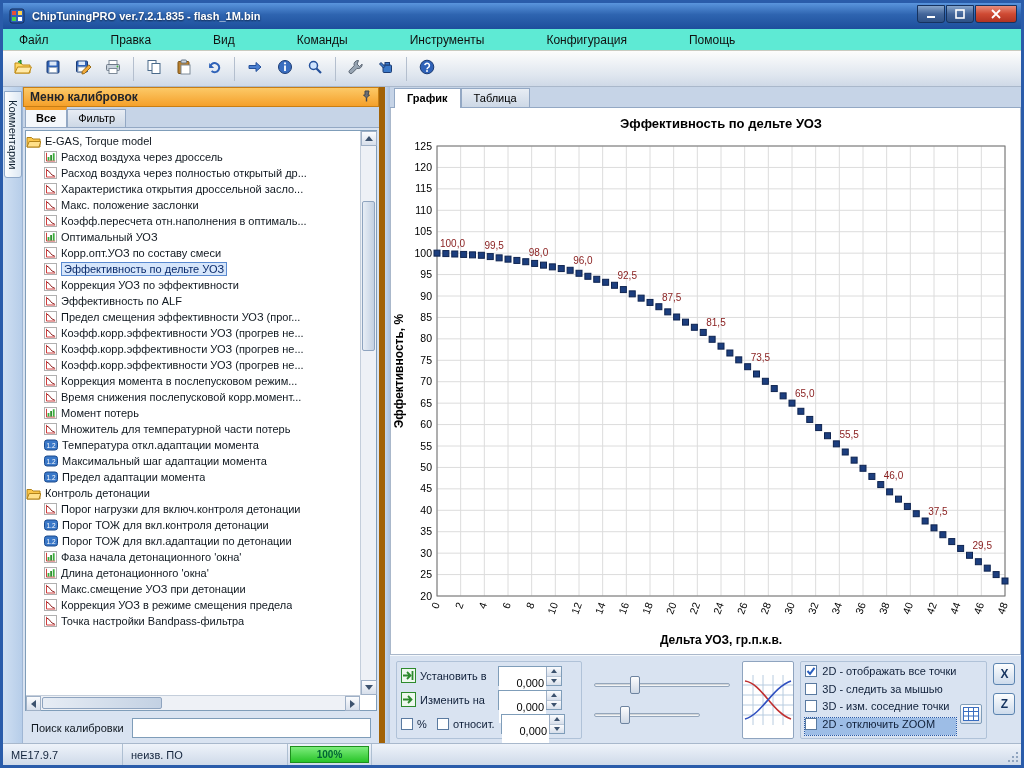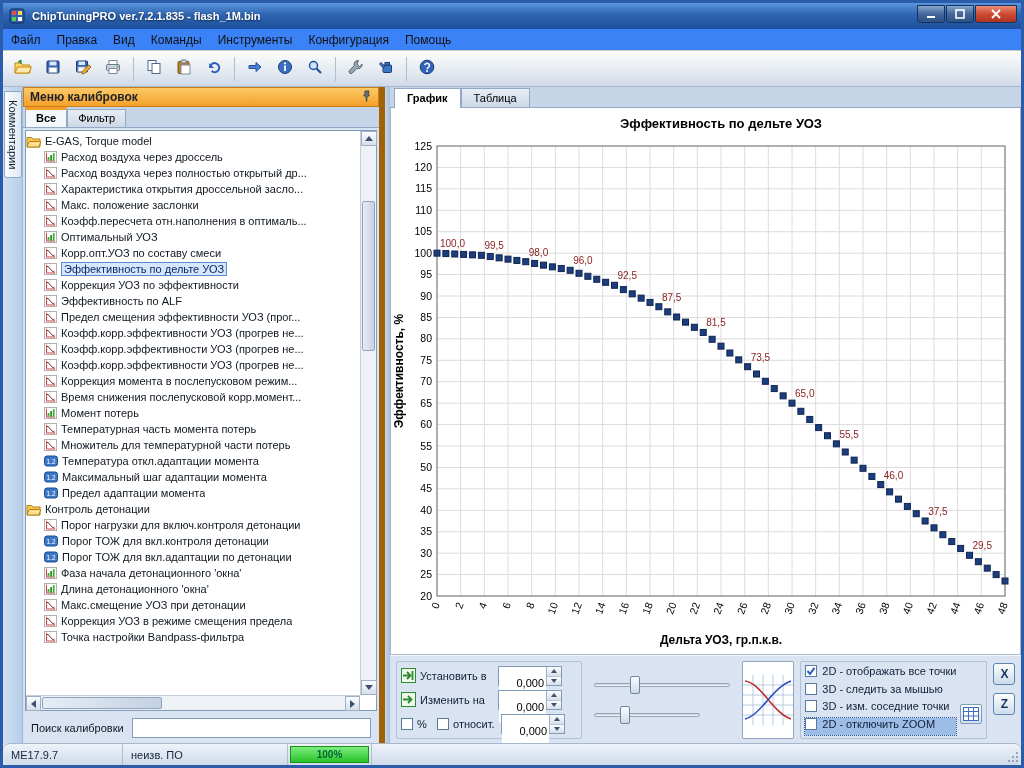--- a/index.html
+++ b/index.html
@@ -10,21 +10,21 @@
 
   
   .titlebar { height:26px; background:linear-gradient(#5a95dd 0%, #2e64b0 45%, #1d4f9c 100%); display:flex; align-items:center; padding:0 4px; flex:0 0 auto; }
   .app-icon { width:18px; height:18px; margin:0 5px 0 2px; display:flex; align-items:center; }
   .title-text { color:#fff; font-size:11px; font-weight:bold; text-shadow:0 1px 2px rgba(0,0,0,.6); flex:1; white-space:nowrap; overflow:hidden; }
   .win-buttons { display:flex; gap:1px; align-items:flex-start; height:100%; padding-top:2px; }
   .winbtn { width:28px; height:18px; border:1px solid #16325e; border-radius:0 0 3px 3px; display:flex; align-items:center; justify-content:center; background:linear-gradient(#88a6cc,#44669a 50%,#2e5286); cursor:pointer; }
   .winbtn.close { width:42px; background:linear-gradient(#e88d7a,#cf4a33 50%,#b03322); }
 
   
-  .menubar { height:22px; background:#3b82f6; border-bottom:1px solid #c9cbc0; display:flex; align-items:center; flex:0 0 auto; }
+  .menubar { height:22px; background:#5eead4; border-bottom:1px solid #c9cbc0; display:flex; align-items:center; padding-left:8px; flex:0 0 auto;gap:46px; }
   .menu-item { font-size:12px; color:#111; padding:3px 8px; cursor:default; }
 
   
   .toolbar { height:36px; background:linear-gradient(#fdfdfc,#dfe6ef 70%,#cfd9e7); border-bottom:1px solid #aab8cb; display:flex; align-items:center; padding-left:6px; gap:2px; flex:0 0 auto; }
   .tb-btn { width:28px; height:28px; border:1px solid transparent; border-radius:3px; display:flex; align-items:center; justify-content:center; cursor:pointer; }
   .tb-sep { width:1px; height:24px; background:#b4bfce; margin:0 4px; }
 
   
   .main { flex:1; display:flex; min-height:0; }
 
@@ -101,21 +101,21 @@
 
   .g3 { flex:1; position:relative; justify-content:space-between; padding-right:30px; }
   .cb-row { display:flex; gap:5px; font-size:11px; height:17px; color:#10203a; white-space:nowrap; overflow:hidden; }
   .cb-row.hl { background:#9dbde6; outline:1px dotted #2a5caa; }
   .grid-btn { position:absolute; right:4px; bottom:14px; width:22px; height:20px; background:linear-gradient(#fbfcfe,#d7dfeb); border:1px solid #7f9db9; border-radius:2px; display:flex; align-items:center; justify-content:center; cursor:pointer; }
 
   .xz { width:26px; display:flex; flex-direction:column; gap:8px; padding-top:2px; }
   .xz-btn { width:22px; height:22px; font-size:12px; font-weight:bold; color:#15335f; background:linear-gradient(#fdfefe,#cddbec); border:1px solid #5b84b0; border-radius:3px; cursor:pointer; font-family:"Liberation Sans",sans-serif; }
 
   
-  .statusbar { height:22px; background:linear-gradient(#eef3fa,#cfdae9); border-top:1px solid #a8b8cc; display:flex; align-items:stretch; font-size:11px; color:#13243c; flex:0 0 auto;border-radius:7px; }
+  .statusbar { height:22px; background:linear-gradient(#eef3fa,#cfdae9); border-top:1px solid #a8b8cc; display:flex; align-items:stretch; font-size:11px; color:#13243c; flex:0 0 auto; }
   .seg { border-right:1px solid #aebfd2; display:flex; align-items:center; padding:0 8px; }
   .seg.s1 { width:120px; } .seg.s2 { width:165px; }
   .seg.progress { width:84px; padding:2px; }
   .seg .fill { width:100%; height:100%; background:linear-gradient(#7dec7d,#28c428); border:1px solid #1d8f1d; display:flex; align-items:center; justify-content:center; font-weight:bold; color:#063; font-size:10px; }
   .seg.rest { flex:1; border-right:none; position:relative; }
   .grip { position:absolute; right:2px; bottom:2px; width:12px; height:12px;
     background:radial-gradient(circle at 2px 10px,#8fa4bf 1px,transparent 1.5px),radial-gradient(circle at 6px 10px,#8fa4bf 1px,transparent 1.5px),radial-gradient(circle at 10px 10px,#8fa4bf 1px,transparent 1.5px),radial-gradient(circle at 6px 6px,#8fa4bf 1px,transparent 1.5px),radial-gradient(circle at 10px 6px,#8fa4bf 1px,transparent 1.5px),radial-gradient(circle at 10px 2px,#8fa4bf 1px,transparent 1.5px); }
 </style>
 </head>
 <body>
@@ -453,30 +453,20 @@
               <span class="t-icon">
                 <svg width="13" height="12" viewBox="0 0 13 12">
                   <rect x="0.5" y="0.5" width="12" height="11" fill="#fff" stroke="#b0b0b0"></rect>
                   <path d="M2.5 10 V1.8 M2.5 10 H11.2" stroke="#d04040" fill="none"></path>
                   <rect x="3.6" y="6" width="1.8" height="3.6" fill="#3cae3c"></rect>
                   <rect x="6.2" y="4" width="1.8" height="5.6" fill="#2f8f2f"></rect>
                   <rect x="8.8" y="2.2" width="1.8" height="7.4" fill="#3cae3c"></rect>
                 </svg>
               </span>
               <span class="t-label">Момент потерь</span>
-            </div>
-            <div class="tree-row child">
-              <span class="t-icon">
-                <svg width="13" height="12" viewBox="0 0 13 12">
-                  <rect x="0.5" y="0.5" width="12" height="11" fill="#fff" stroke="#b0b0b0"></rect>
-                  <path d="M2.5 10 V1.8 M2.5 10 H11.2" stroke="#d04040" fill="none"></path>
-                  <path d="M3 3.2 C6 3.8 6.5 8.6 10.8 9.2" stroke="#8b1a1a" fill="none"></path>
-                </svg>
-              </span>
-              <span class="t-label">Температурная часть момента потерь</span>
             </div>
             <div class="tree-row child">
               <span class="t-icon">
                 <svg width="13" height="12" viewBox="0 0 13 12">
                   <rect x="0.5" y="0.5" width="12" height="11" fill="#fff" stroke="#b0b0b0"></rect>
                   <path d="M2.5 10 V1.8 M2.5 10 H11.2" stroke="#d04040" fill="none"></path>
                   <path d="M3 3.2 C6 3.8 6.5 8.6 10.8 9.2" stroke="#8b1a1a" fill="none"></path>
                 </svg>
               </span>
               <span class="t-label">Множитель для температурной части потерь</span>

